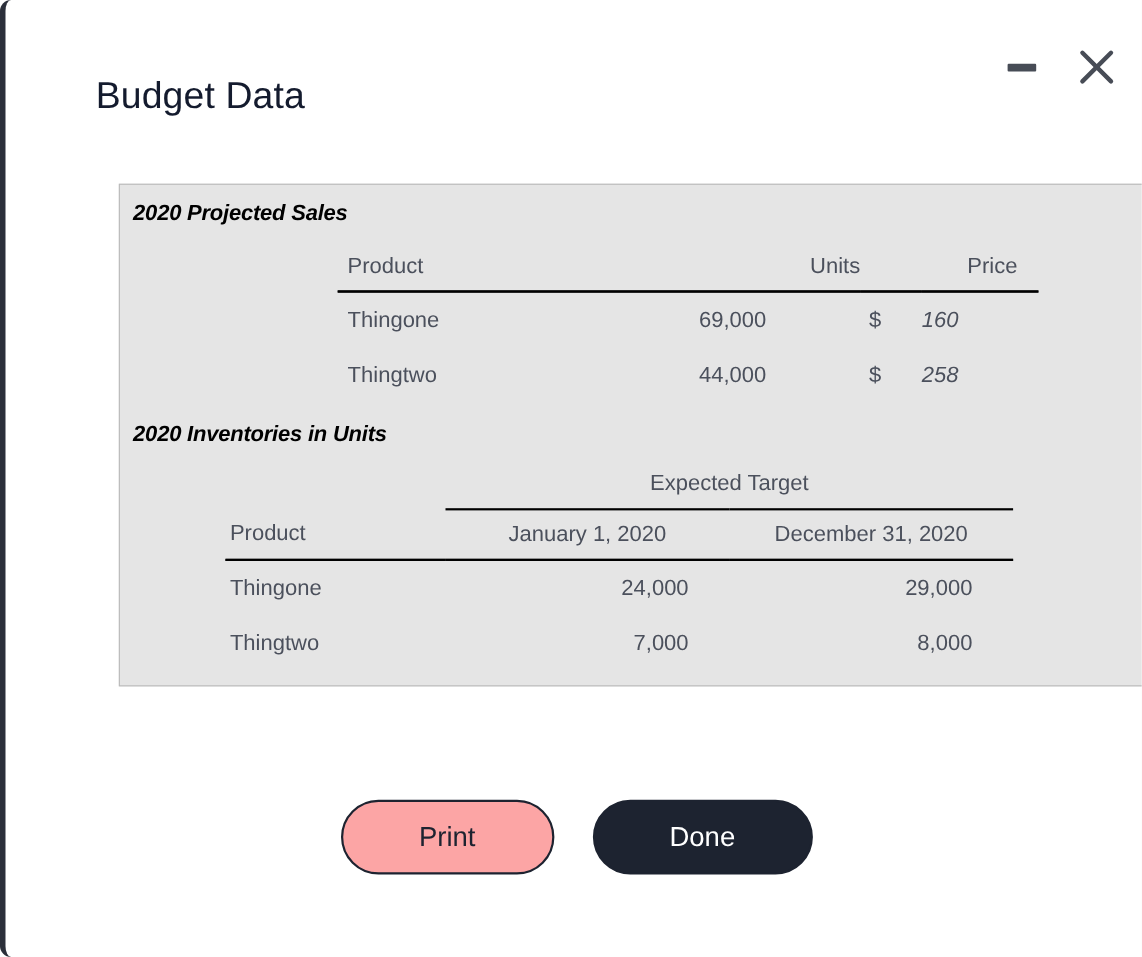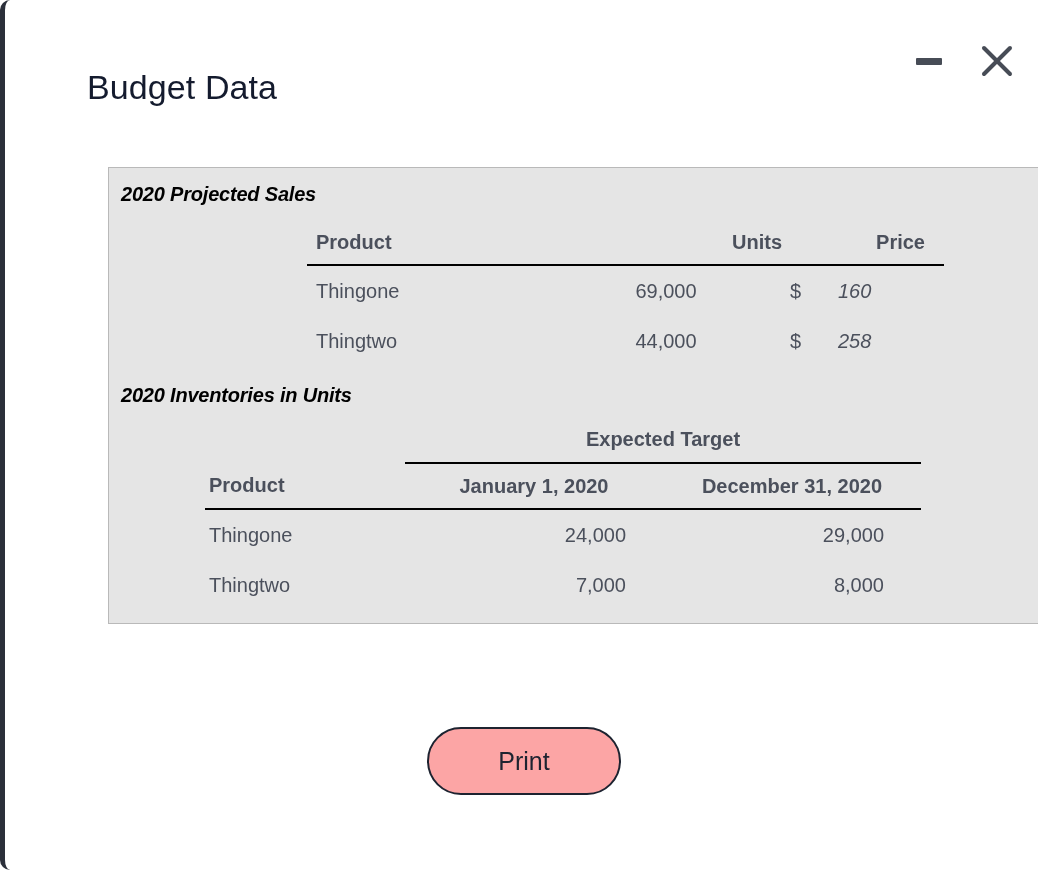--- a/index.html
+++ b/index.html
@@ -106,21 +106,21 @@
   }
   table.grid th,
   table.grid td {
     padding: 0;
     font-size: 20px;
     color: #4b505c;
     vertical-align: middle;
     white-space: nowrap;
   }
   table.grid th {
-    font-weight: bold;
+    font-weight: normal;
     height: 44px;
   }
   table.grid td {
     font-weight: 400;
     height: 50px;
   }
   .rule-bottom { border-bottom: 2.5px solid #000000; }
 
   
   #sales-table {
@@ -285,15 +285,16 @@
           <td class="d-num">7,000</td>
           <td class="d-num">8,000</td>
         </tr>
       </tbody>
     </table>
 
   </div>
 
   <div id="button-row">
     <button class="btn" id="btn-print">Print</button>
+    <button class="btn" id="btn-done">Done</button>
   </div>
 
 </div>
 
 </body></html>

